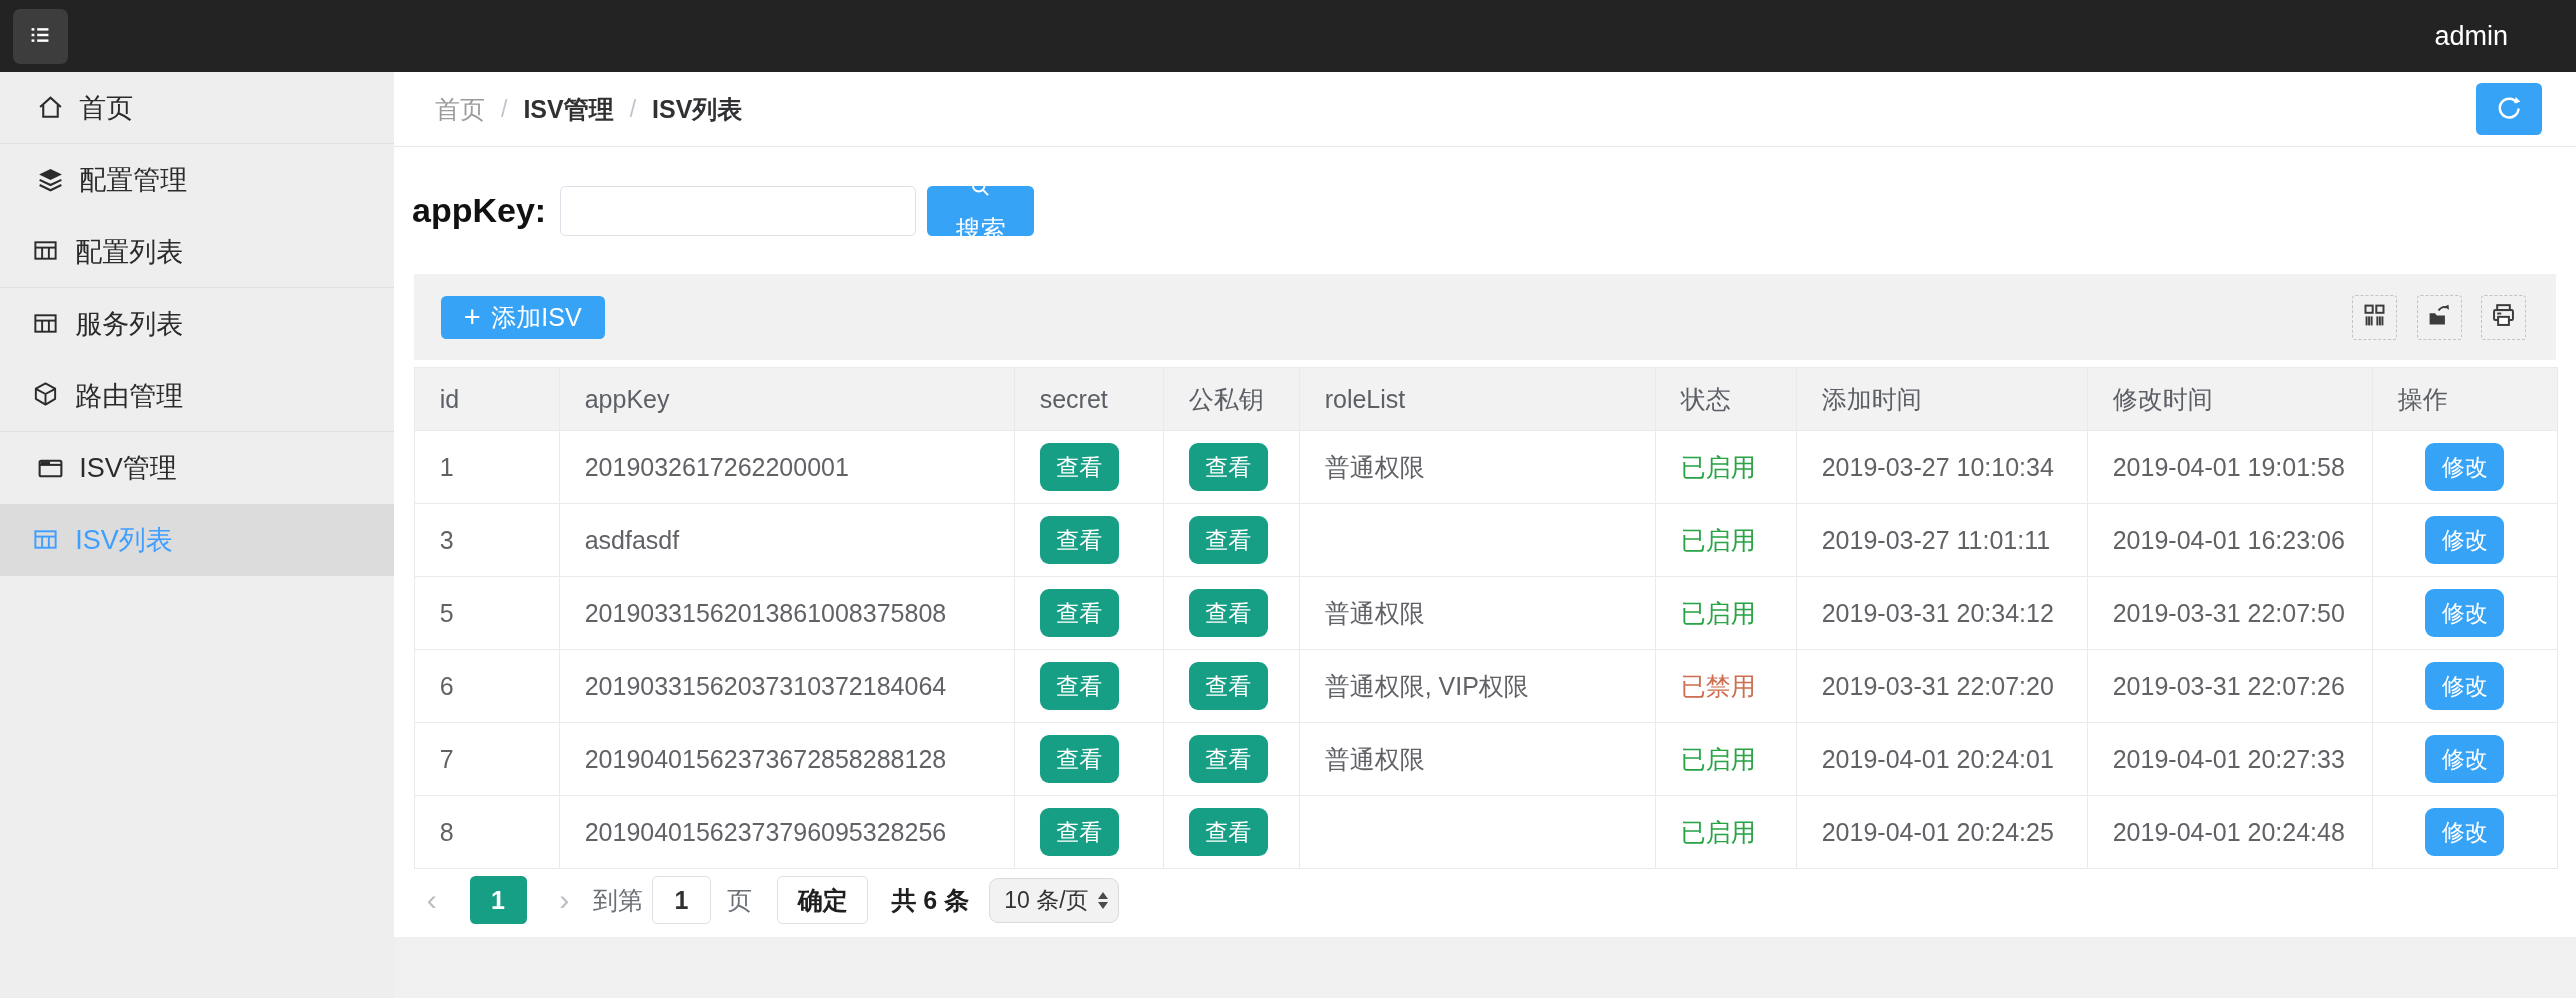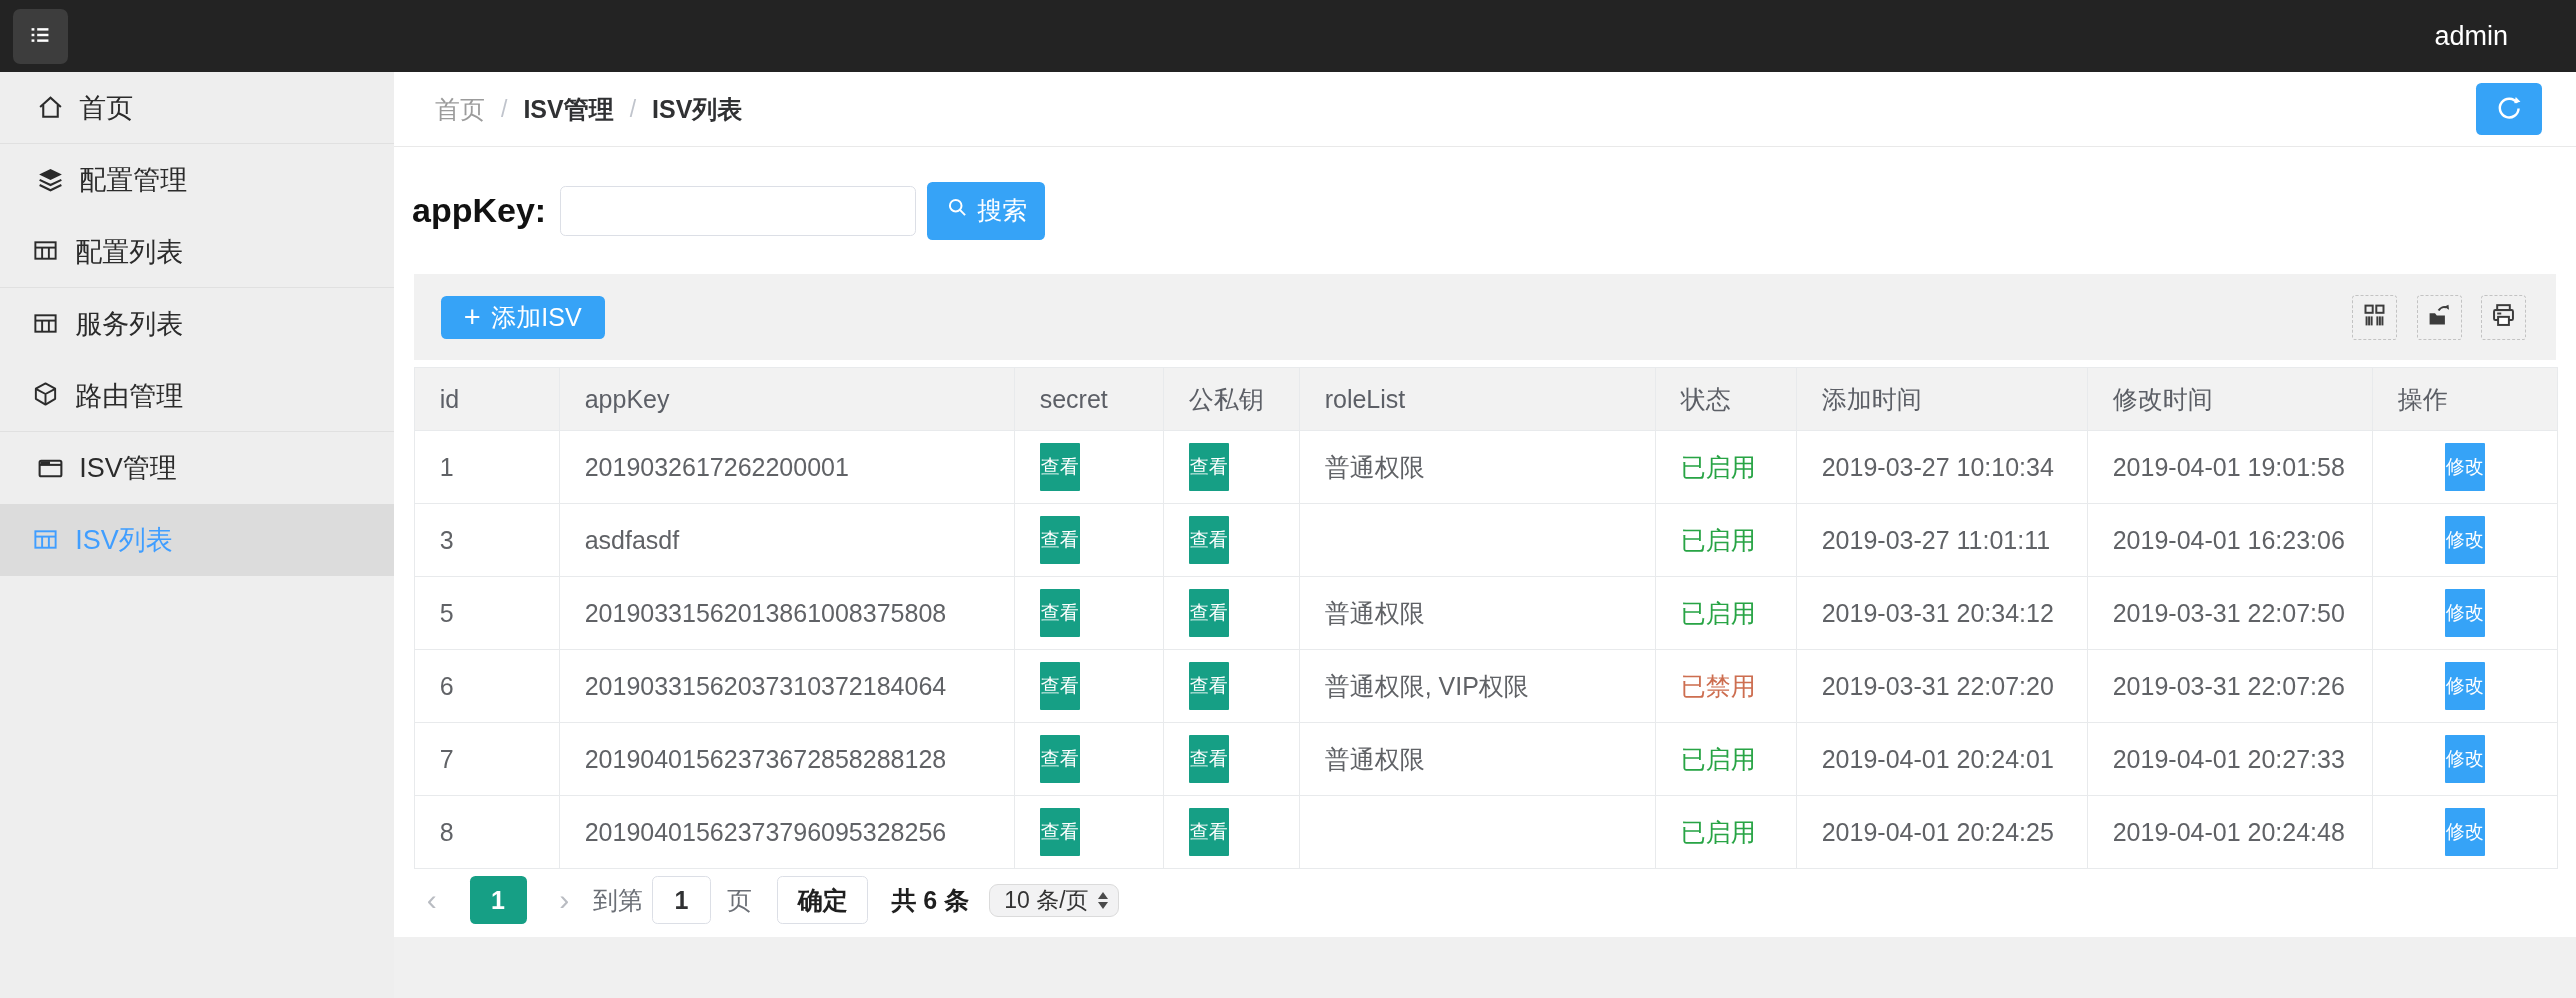--- a/index.html
+++ b/index.html
@@ -35,52 +35,52 @@
   .crumb.strong{color:#303133;font-weight:600;}
   .crumb-sep{color:#c0c4cc;margin:0 16px;font-size:23px;}
   .refresh-btn{margin-left:auto;width:66px;height:52px;background:var(--primary);border:none;border-radius:5.4px;display:flex;align-items:center;justify-content:center;cursor:pointer;}
 
   .main-panel{background:#fff;padding-bottom:12.5px;}
 
   
   .search-row{height:127px;display:flex;align-items:center;padding-left:18px;}
   .search-label{font-size:34px;font-weight:700;color:#111;margin-right:14.3px;}
   .search-input{width:356px;height:50px;border:0.9px solid #dcdfe6;border-radius:5.4px;font-size:25px;padding:0 16px;color:#606266;outline:none;background:#fff;}
-  .search-btn{margin-left:10.7px;height:58px;min-width:107px;background:var(--primary);color:#fff;border:none;border-radius:5.4px;font-size:25px;display:flex;align-items:center;justify-content:center;gap:7.2px;padding:0 18px;cursor:pointer;}
+  .search-btn{margin-left:10.7px;height:50px;min-width:107px;background:var(--primary);color:#fff;border:none;border-radius:5.4px;font-size:25px;display:flex;align-items:center;justify-content:center;gap:7.2px;padding:0 18px;cursor:pointer;flex-direction:column;}
 
   
   .band{margin:0 19.7px;height:86px;background:#f1f1f1;display:flex;align-items:center;padding:0 30px 0 27px;}
   .add-btn{height:43px;background:var(--primary);color:#fff;border:none;border-radius:5.4px;font-size:25px;display:flex;align-items:center;gap:10.7px;padding:0 23px;cursor:pointer;}
   .add-btn .plus{font-size:29px;line-height:1;}
   .band .spacer{flex:1;}
   .tool-btn{width:45px;height:45px;border:0.9px dashed #c3c3c3;border-radius:3.6px;background:transparent;color:#3c3c3c;display:flex;align-items:center;justify-content:center;margin-left:19.7px;cursor:pointer;}
 
   
   .table-wrap{margin:7.2px 19.7px 0;}
   table.grid{border-collapse:collapse;table-layout:fixed;width:2143px;background:#fff;}
   .grid th,.grid td{border:0.9px solid #e8eaec;font-weight:400;}
   .grid th{height:63px;background:#f2f2f2;color:#5c5f66;font-size:25px;text-align:left;padding-left:25px;}
   .grid td{height:73px;font-size:25px;color:#606266;padding-left:25px;}
   .grid td.op{text-align:center;padding-left:0;}
-  .btn-sm{width:40px;height:48px;border:none;border-radius:1px;color:#fff;font-size:19px;cursor:pointer;}
+  .btn-sm{width:79px;height:48px;border:none;border-radius:9px;color:#fff;font-size:23px;cursor:pointer;}
   .btn-teal{background:var(--teal);}
   .btn-blue{background:var(--primary);}
   .status.enabled{color:var(--success);}
   .status.disabled{color:var(--danger);}
 
   
   .pager{margin-top:7.2px;height:48px;display:flex;align-items:center;padding-left:27px;}
   .pg-chevron{color:#b9bcc2;font-size:30px;width:21.5px;text-align:center;background:none;border:none;cursor:pointer;font-family:inherit;}
   .pg-current{width:57px;height:48px;background:var(--teal);color:#fff;border:none;border-radius:5.4px;font-size:25px;font-weight:600;margin:0 27px 0 27px;cursor:pointer;}
   .pg-next{margin-right:18px;}
   .pg-text{color:#6b6f76;font-size:25px;}
   .pg-input{width:59px;height:48px;border:0.9px solid #dcdfe6;border-radius:5.4px;text-align:center;font-size:25px;font-weight:600;color:#303133;margin:0 16px 0 9px;outline:none;}
   .pg-confirm{height:48px;padding:0 19.7px;background:#fff;border:0.9px solid #dcdfe6;border-radius:5.4px;font-size:25px;font-weight:700;color:#1f1f1f;margin-left:25px;cursor:pointer;font-family:inherit;}
   .pg-total{font-size:25px;font-weight:700;color:#1f1f1f;margin-left:23px;}
-  .pg-select{margin-left:19.7px;height:33px;min-width:107px;background:#f2f2f3;border:0.9px solid #dbdbdb;border-radius:9px;display:flex;align-items:center;justify-content:flex-start;padding:0 10.7px 0 14.3px;color:#333;font-size:23px;cursor:pointer;}
+  .pg-select{margin-left:19.7px;height:45px;min-width:107px;background:#f2f2f3;border:0.9px solid #dbdbdb;border-radius:9px;display:flex;align-items:center;justify-content:flex-start;padding:0 10.7px 0 14.3px;color:#333;font-size:23px;cursor:pointer;}
   .caret-stack{display:flex;flex-direction:column;gap:2.7px;margin-left:9px;}
   .caret-stack .up{width:0;height:0;border-left:5.4px solid transparent;border-right:5.4px solid transparent;border-bottom:7.2px solid #4a4a4a;}
   .caret-stack .down{width:0;height:0;border-left:5.4px solid transparent;border-right:5.4px solid transparent;border-top:7.2px solid #4a4a4a;}
 </style>
 </head>
 <body>
 
 <header class="topbar">
   <button class="ham-btn">
     <span>

